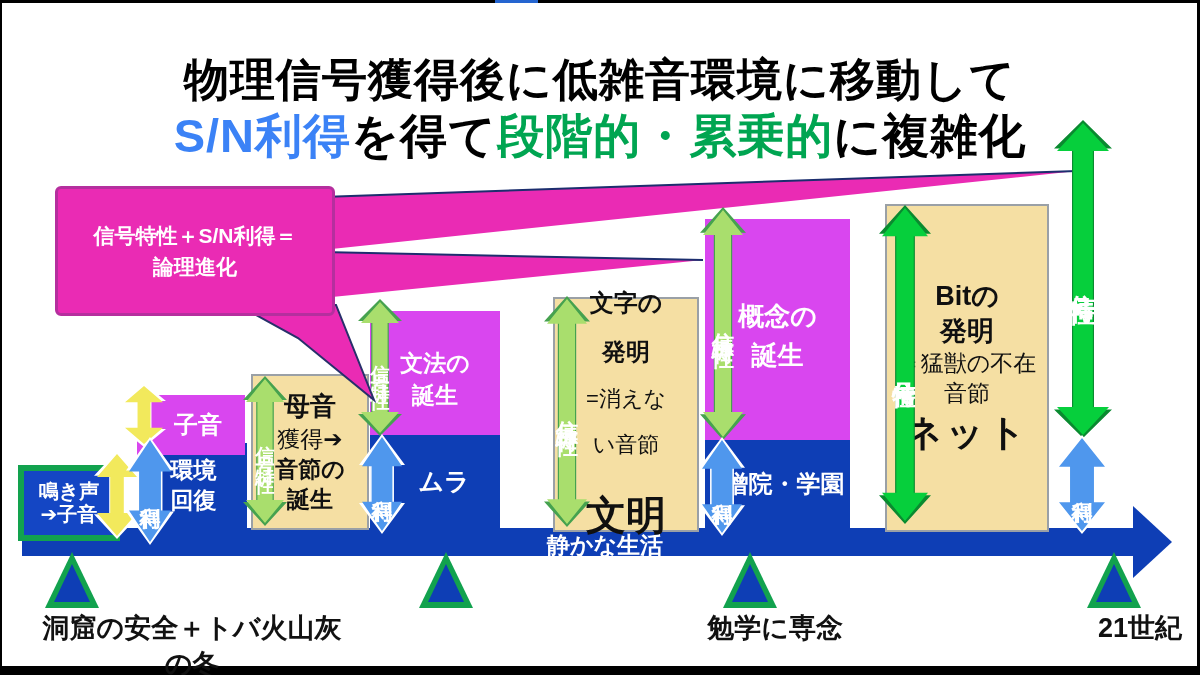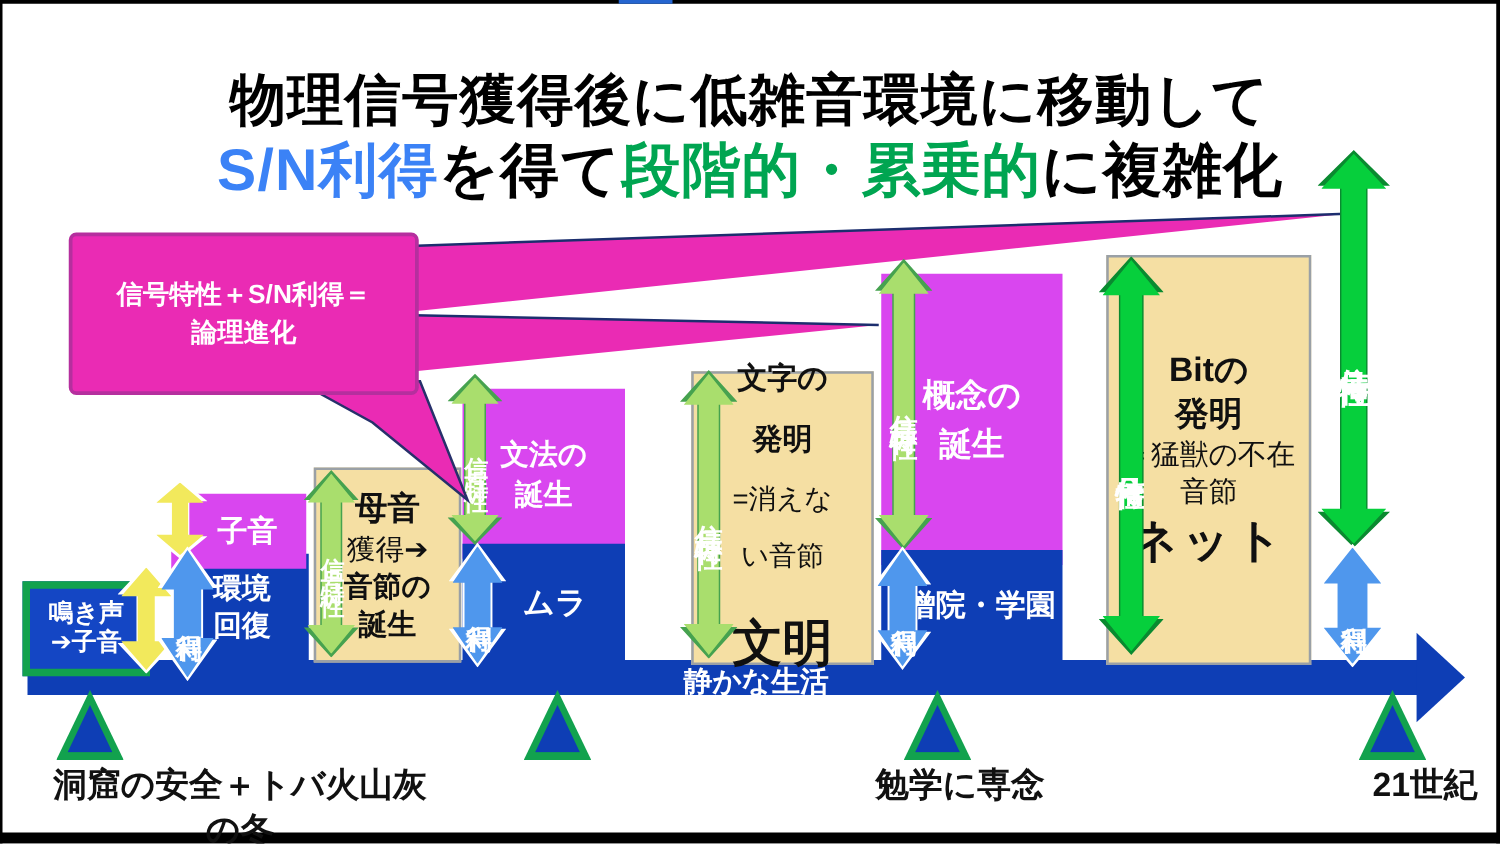--- a/index.html
+++ b/index.html
@@ -198,21 +198,21 @@
   <div class="tri" style="left:723px;top:552px;">
       <div class="o"></div>
       <div class="i"></div>
     </div>
   <div class="tri" style="left:1087px;top:552px;">
       <div class="o"></div>
       <div class="i"></div>
     </div>
 
   <div class="mlabel" style="left:40px;width:304px;">洞窟の安全＋トバ火山灰の冬</div>
-  <div class="mlabel" style="left:693px;width:150px;">勉学に専念</div>
+  <div class="mlabel" style="left:693px;width:150px;text-align:right;">勉学に専念</div>
   <div class="mlabel" style="left:1032px;width:150px;text-align:right;">21世紀</div>
 
   <svg class="layer" width="1200" height="675" viewBox="0 0 1200 675" style="z-index:5;">
     <polygon points="238,305 336,305 374,400 298,338" fill="#ea2bb4" stroke="#27306b" stroke-width="2"></polygon>
   </svg>
 
   <div class="abs callout">
     <div>
       <div>信号特性＋S/N利得＝</div>
       <div>論理進化</div>

